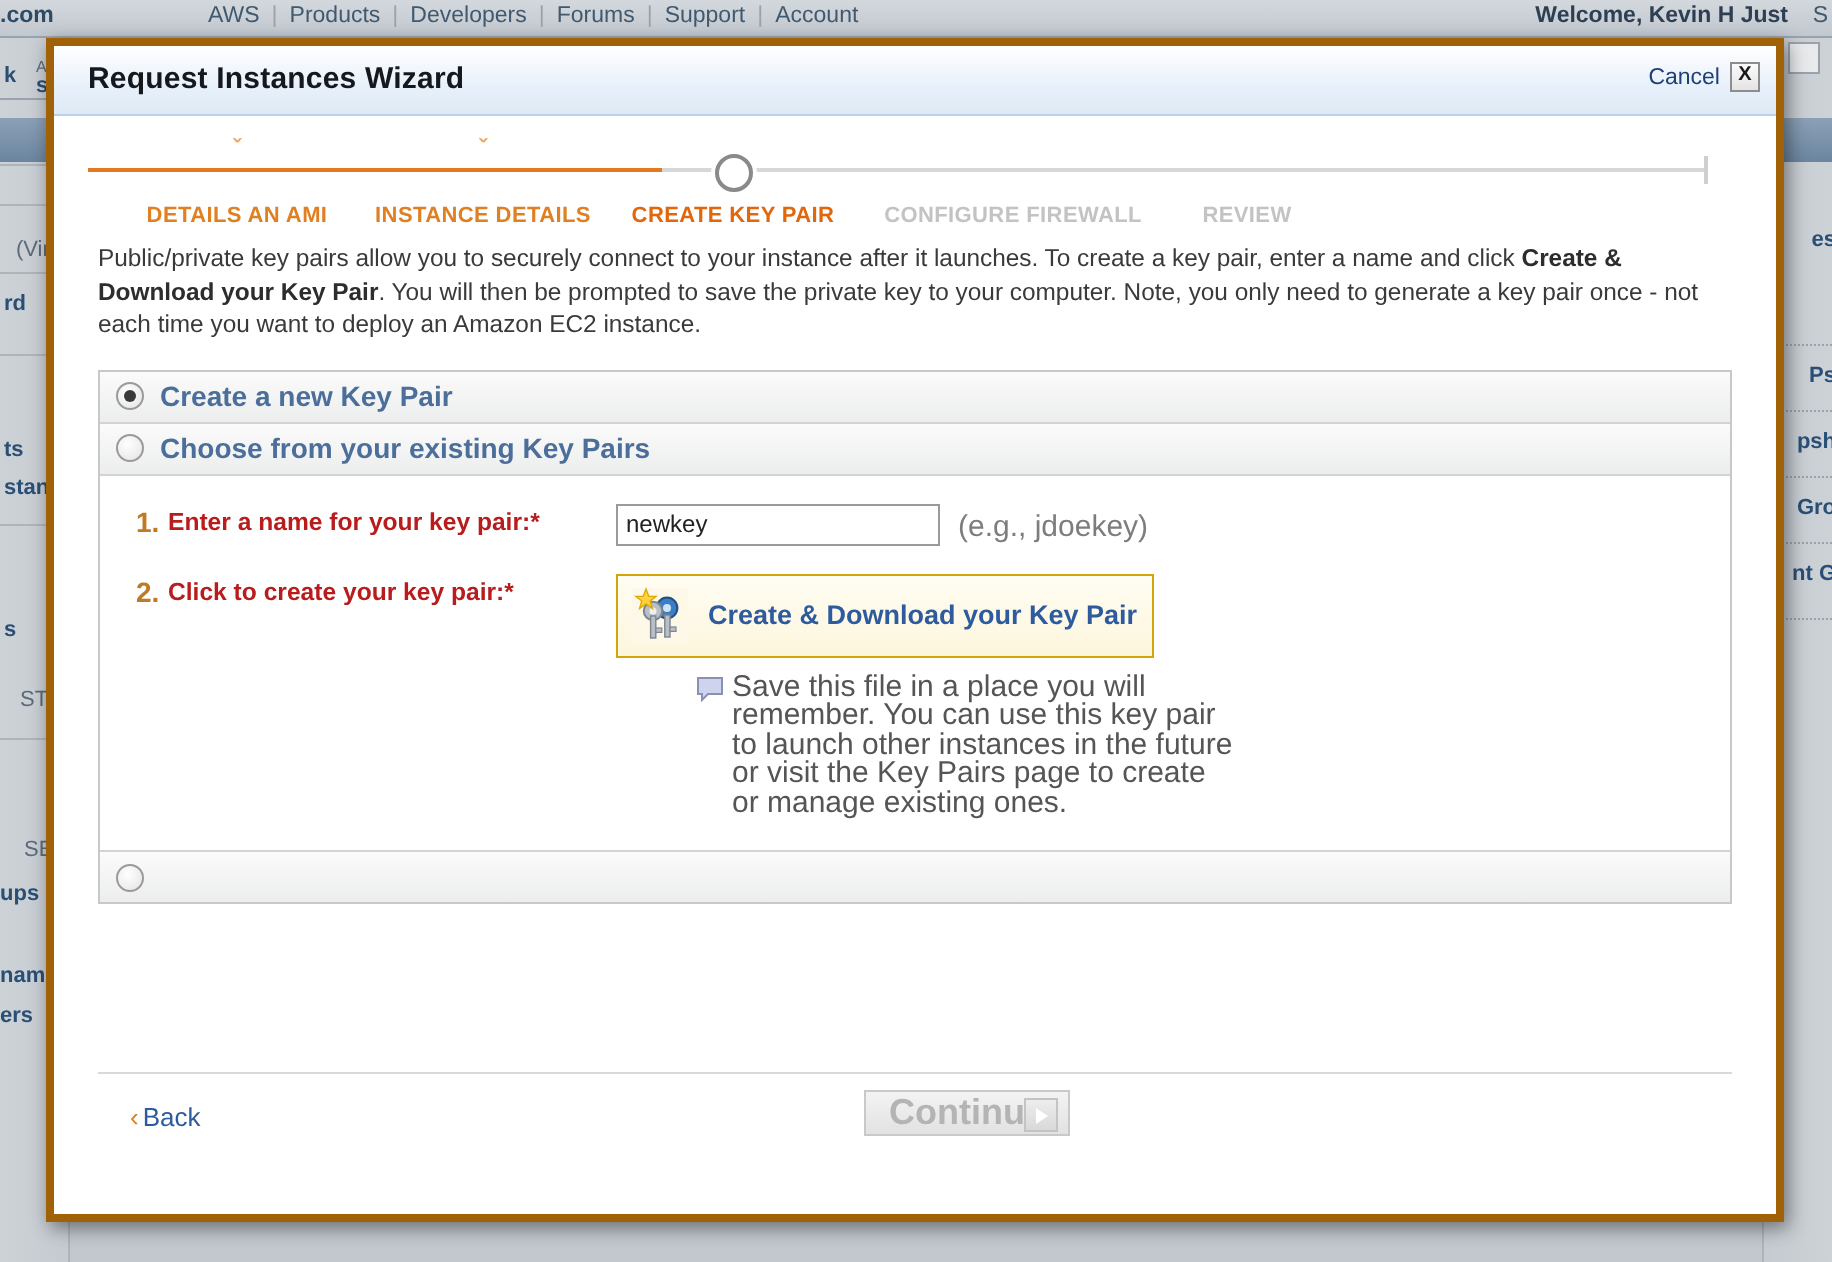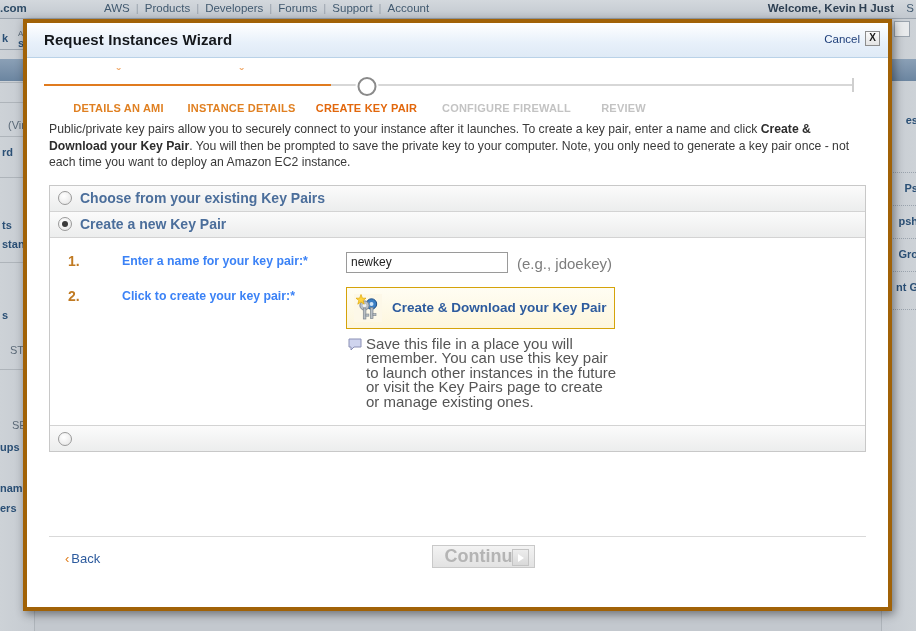--- a/index.html
+++ b/index.html
@@ -229,22 +229,22 @@
   .kp-row {
     display: flex; align-items: flex-start;
     padding-left: 18px;
     margin-bottom: 6px;
   }
   .kp-num {
     color: #c07a22; font-size: 14px; font-weight: bold;
     width: 16px; flex: none; margin-top: 1px;
   }
   .kp-label {
-    font-size: 12.3px; font-weight: bold; color: #3b82f6;
-    width: 224px; flex: none; margin-top: 2px; margin-left: 38px;
+    font-size: 12.3px; font-weight: bold; color: #b91c1c;
+    width: 224px; flex: none; margin-top: 2px;
   }
   .kp-input {
     width: 152px; height: 17px;
     border: 1px solid #9a9a9a;
     padding: 1px 4px;
     font-family: "Liberation Sans", sans-serif;
     font-size: 12px; color: #222;
     box-sizing: content-box;
   }
   .kp-hint {
@@ -416,27 +416,27 @@
       <span class="marker"></span>
       <span class="lbl">REVIEW</span>
     </div>
   </div>
 
   <div class="wz-desc"><span>Public/private key pairs allow you to securely connect to your instance after it launches. To create a key pair, enter a name and click </span><b>Create &amp; Download your Key Pair</b><span>. You will then be prompted to save the private key to your computer. Note, you only need to generate a key pair once - not each time you want to deploy an Amazon EC2 instance.</span></div>
 
   <div class="opt-wrap">
 
     <div class="opt-bar">
+      <span class="radio on"></span>
+      <span class="olabel">Create a new Key Pair</span>
+    </div>
+
+    <div class="opt-bar">
       <span class="radio"></span>
       <span class="olabel">Choose from your existing Key Pairs</span>
-    </div>
-
-    <div class="opt-bar">
-      <span class="radio on"></span>
-      <span class="olabel">Create a new Key Pair</span>
     </div>
 
     <div class="opt-body">
 
       <div class="kp-row">
         <span class="kp-num">1.</span>
         <span class="kp-label">Enter a name for your key pair:*</span>
         <input class="kp-input" type="text" value="newkey" style="">
         <span class="kp-hint">(e.g., jdoekey)</span>
       </div>

